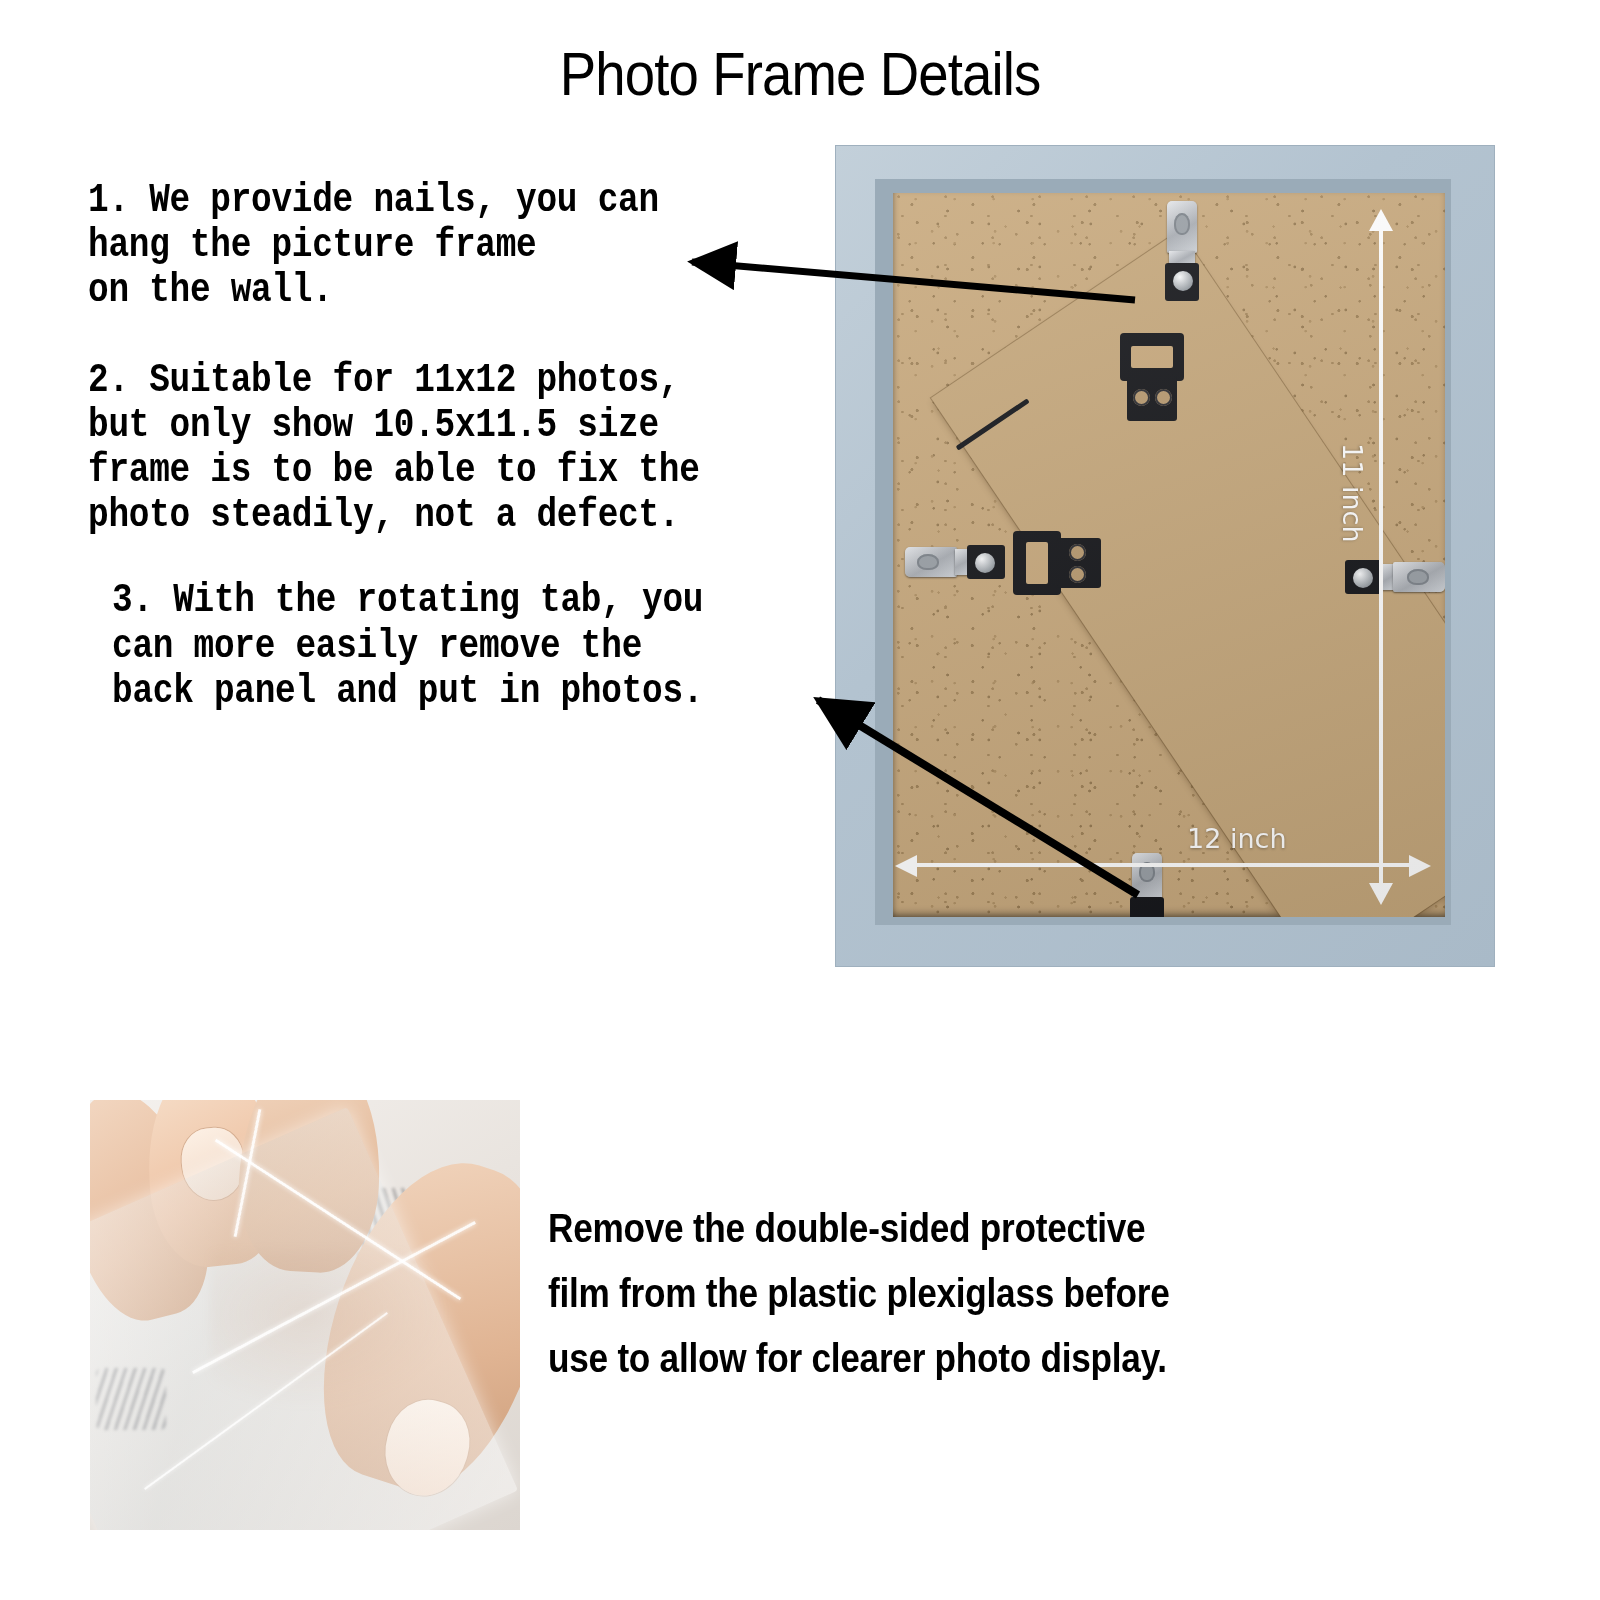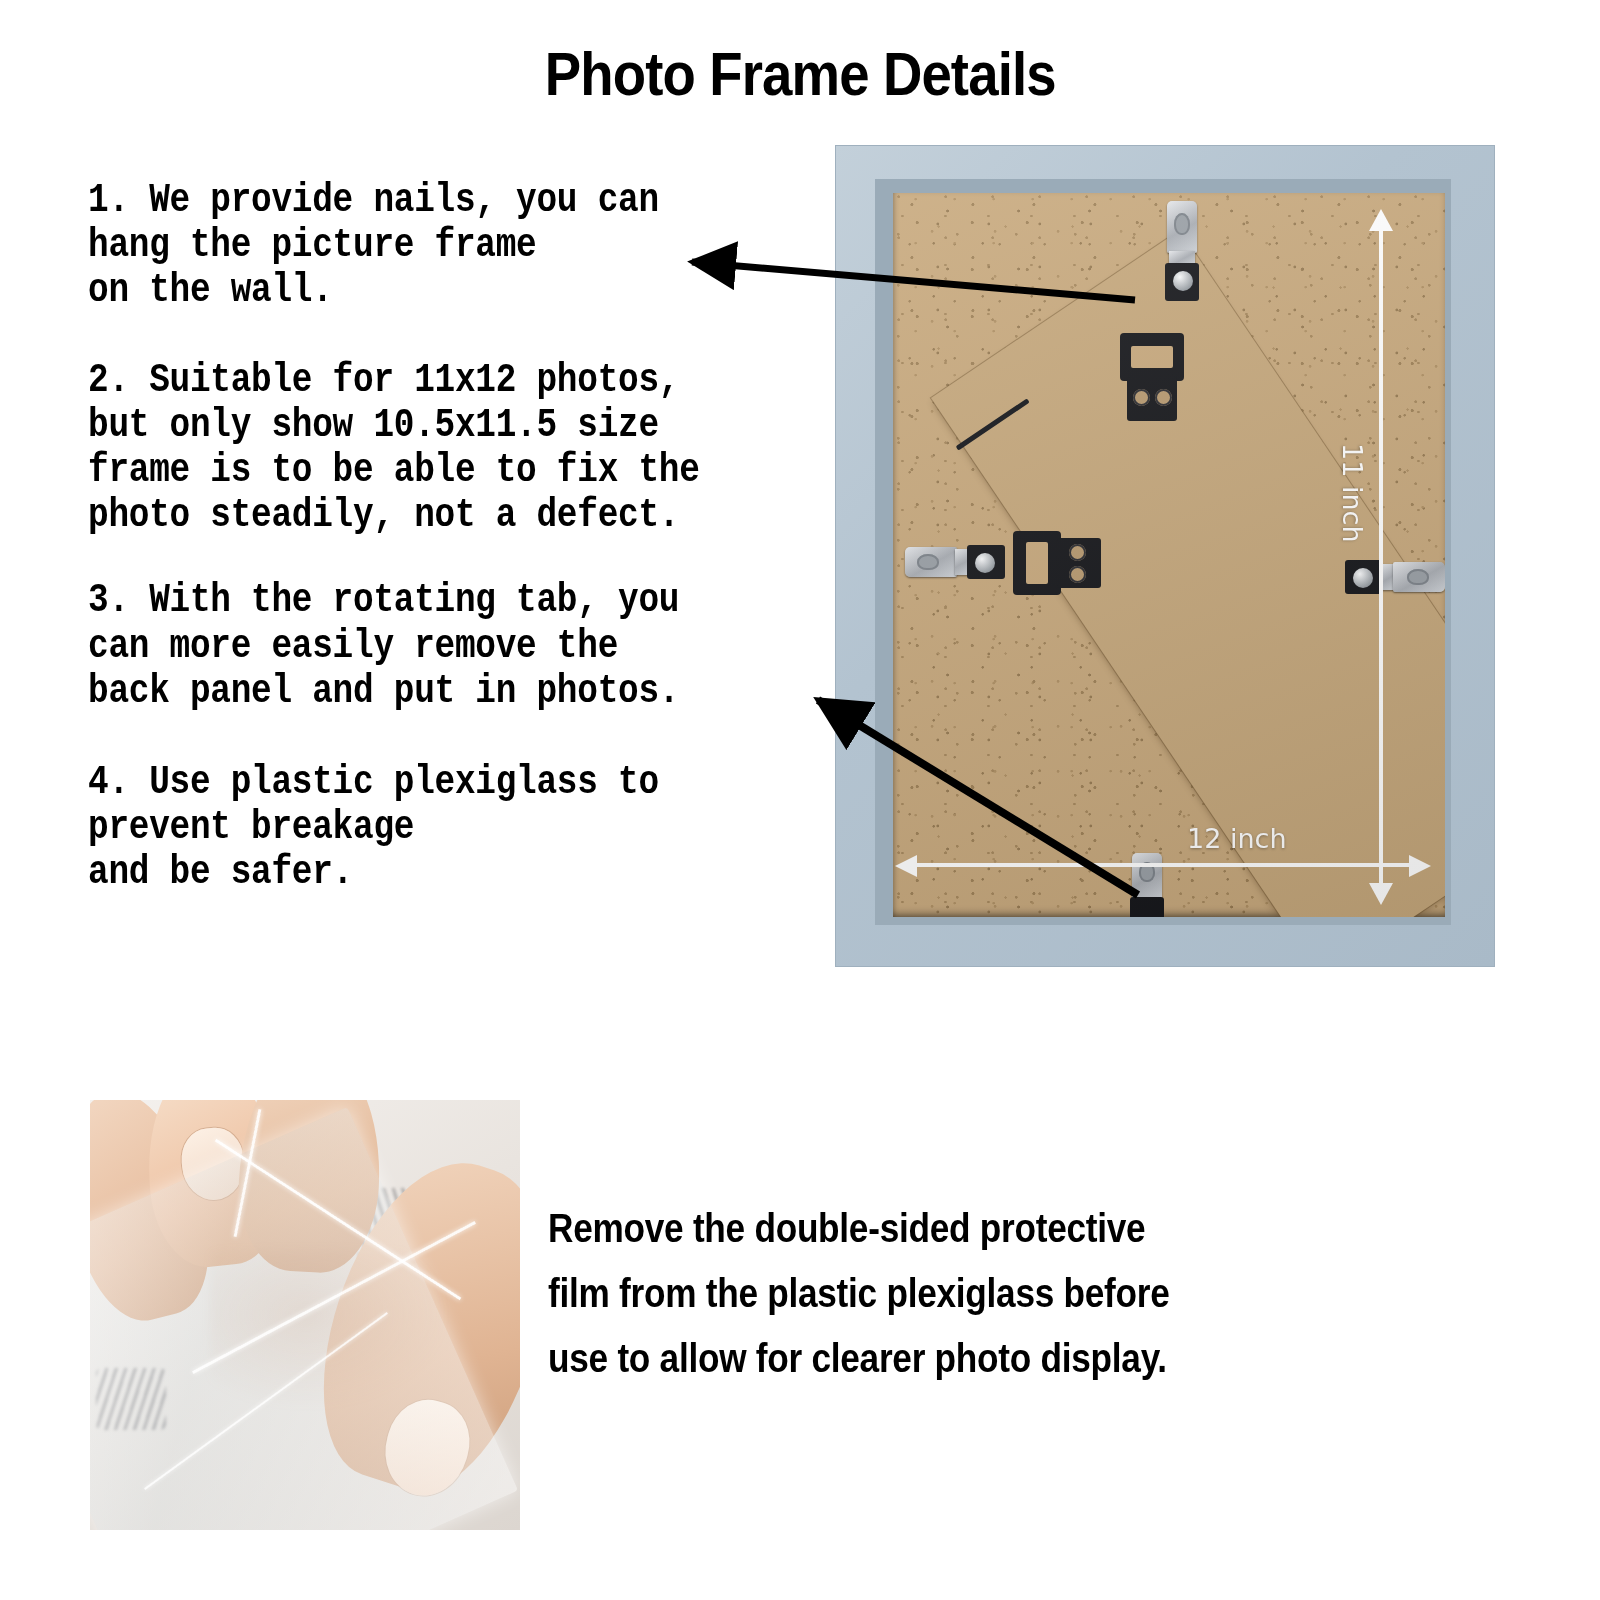--- a/index.html
+++ b/index.html
@@ -1,21 +1,21 @@
 <!DOCTYPE html>
 <html><head>
 <meta charset="utf-8">
 <style>
   html,body{margin:0;padding:0;background:#fff;}
   body{width:1600px;height:1600px;position:relative;overflow:hidden;
        font-family:"Liberation Sans","DejaVu Sans",sans-serif;color:#000;}
 
   
   #title{position:absolute;left:0;top:38px;width:1600px;text-align:center;
-         font-size:62px;font-weight:700;letter-spacing:-1px;}
+         font-size:62px;font-weight:400;letter-spacing:-1px;}
   #title span{display:inline-block;transform:scaleX(.88);}
 
   
   #list{position:absolute;left:88px;top:178px;width:760px;font-family:Liberation Mono, monospace;}
   .item{margin-bottom:34px;}
   .line{font-size:40px;font-weight:700;line-height:1.13;white-space:pre;
         transform:scaleX(.86);transform-origin:left center;letter-spacing:-.3px;}
 
   
   #framewrap{position:absolute;left:835px;top:145px;width:660px;height:822px;}
@@ -100,31 +100,26 @@
     <div class="line">on the wall.</div>
   </div>
 
   <div class="item" style="margin-bottom:40px;margin-top:9px;">
     <div class="line">2. Suitable for 11x12 photos,</div>
     <div class="line">but only show 10.5x11.5 size</div>
     <div class="line">frame is to be able to fix the</div>
     <div class="line">photo steadily, not a defect.</div>
   </div>
 
-  <div class="item" style="margin-bottom:46px;">
+  <div class="item" style="margin-bottom:46px;margin-left:24px;">
     <div class="line">3. With the rotating tab, you</div>
     <div class="line">can more easily remove the</div>
     <div class="line">back panel and put in photos.</div>
   </div>
 
-  <div class="item">
-    <div class="line">4. Use plastic plexiglass to</div>
-    <div class="line">prevent breakage</div>
-    <div class="line">and be safer.</div>
-  </div>
 
 </div>
 
 <div id="framewrap">
 
   <div id="frameborder"></div>
   <div id="bevel"></div>
 
   <div id="backing">
 

